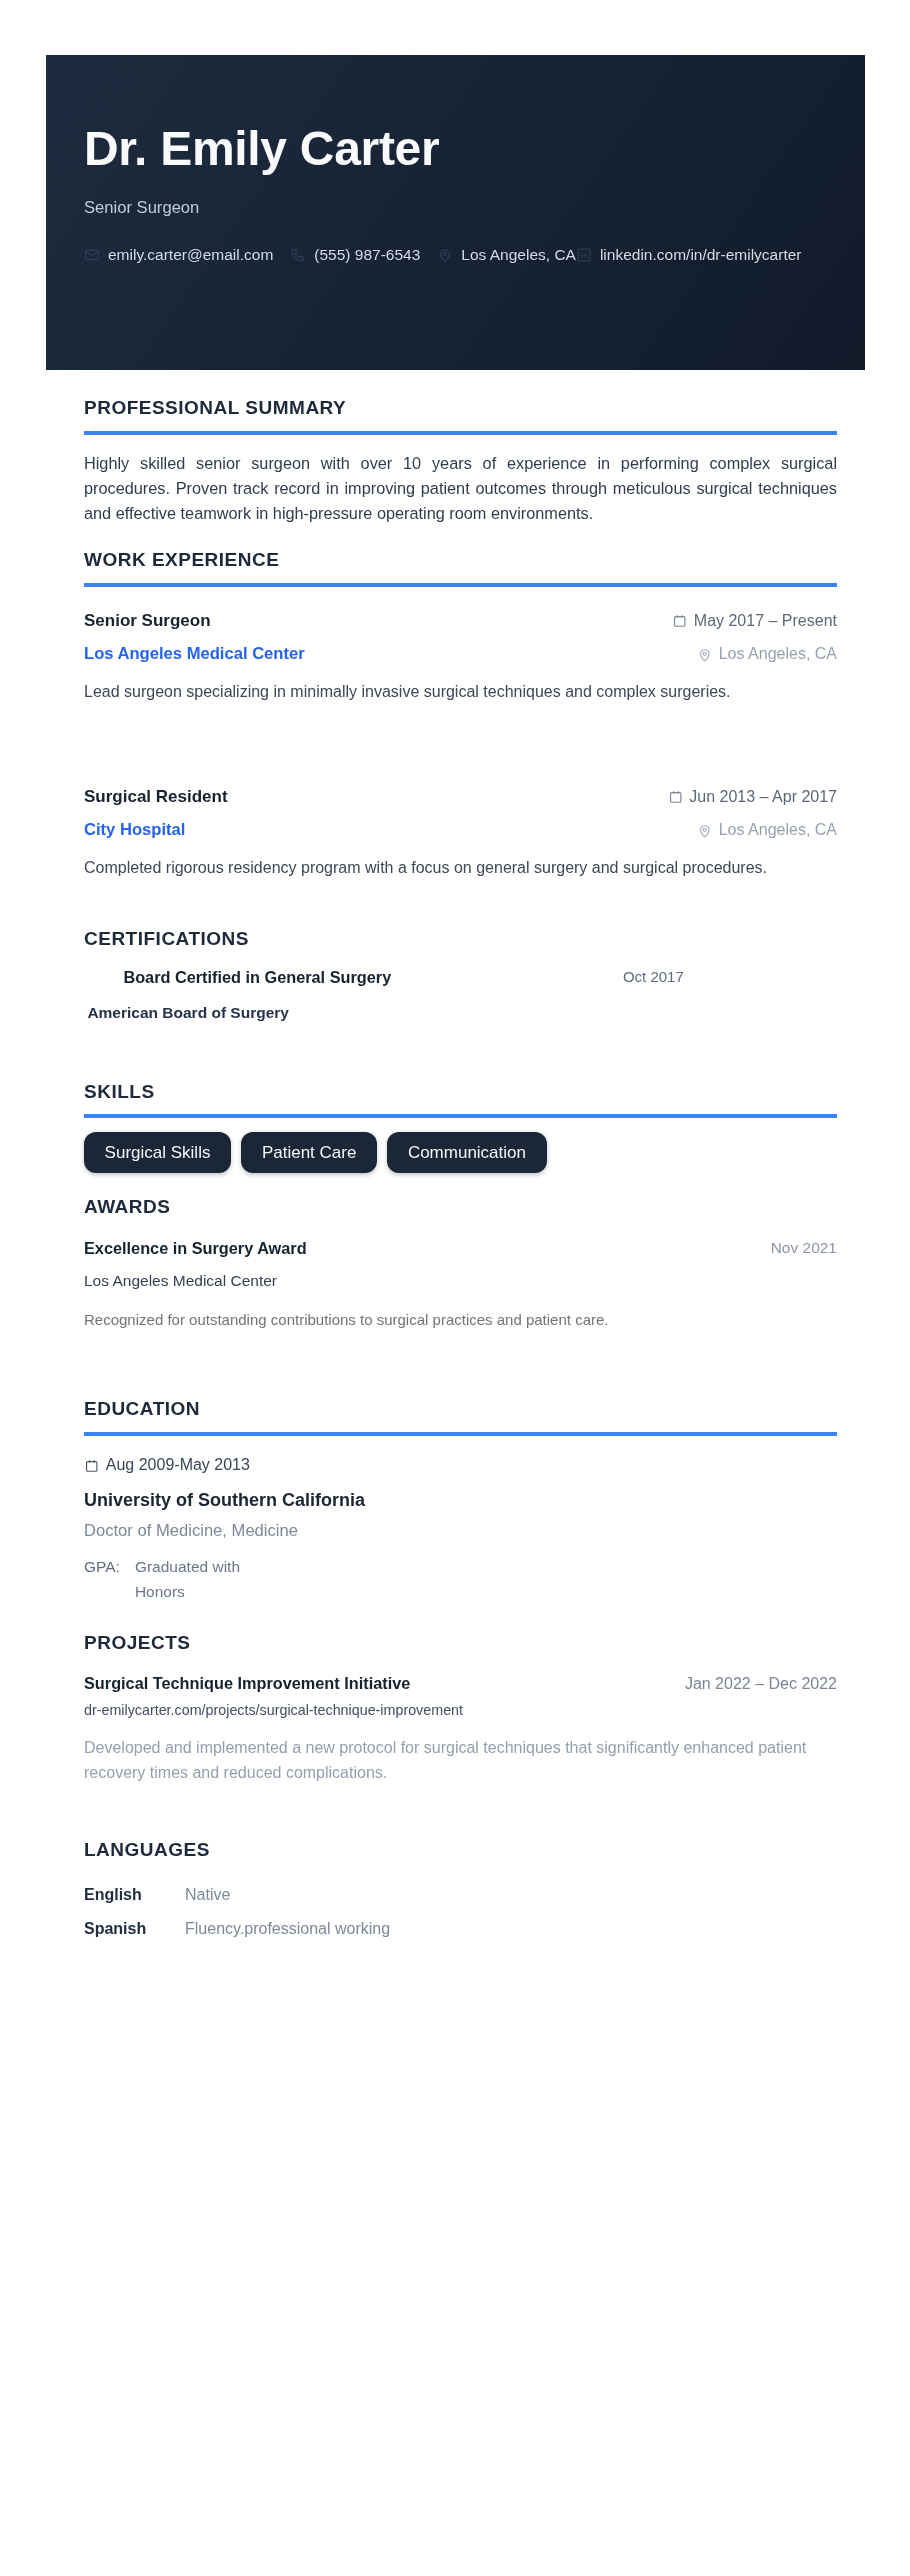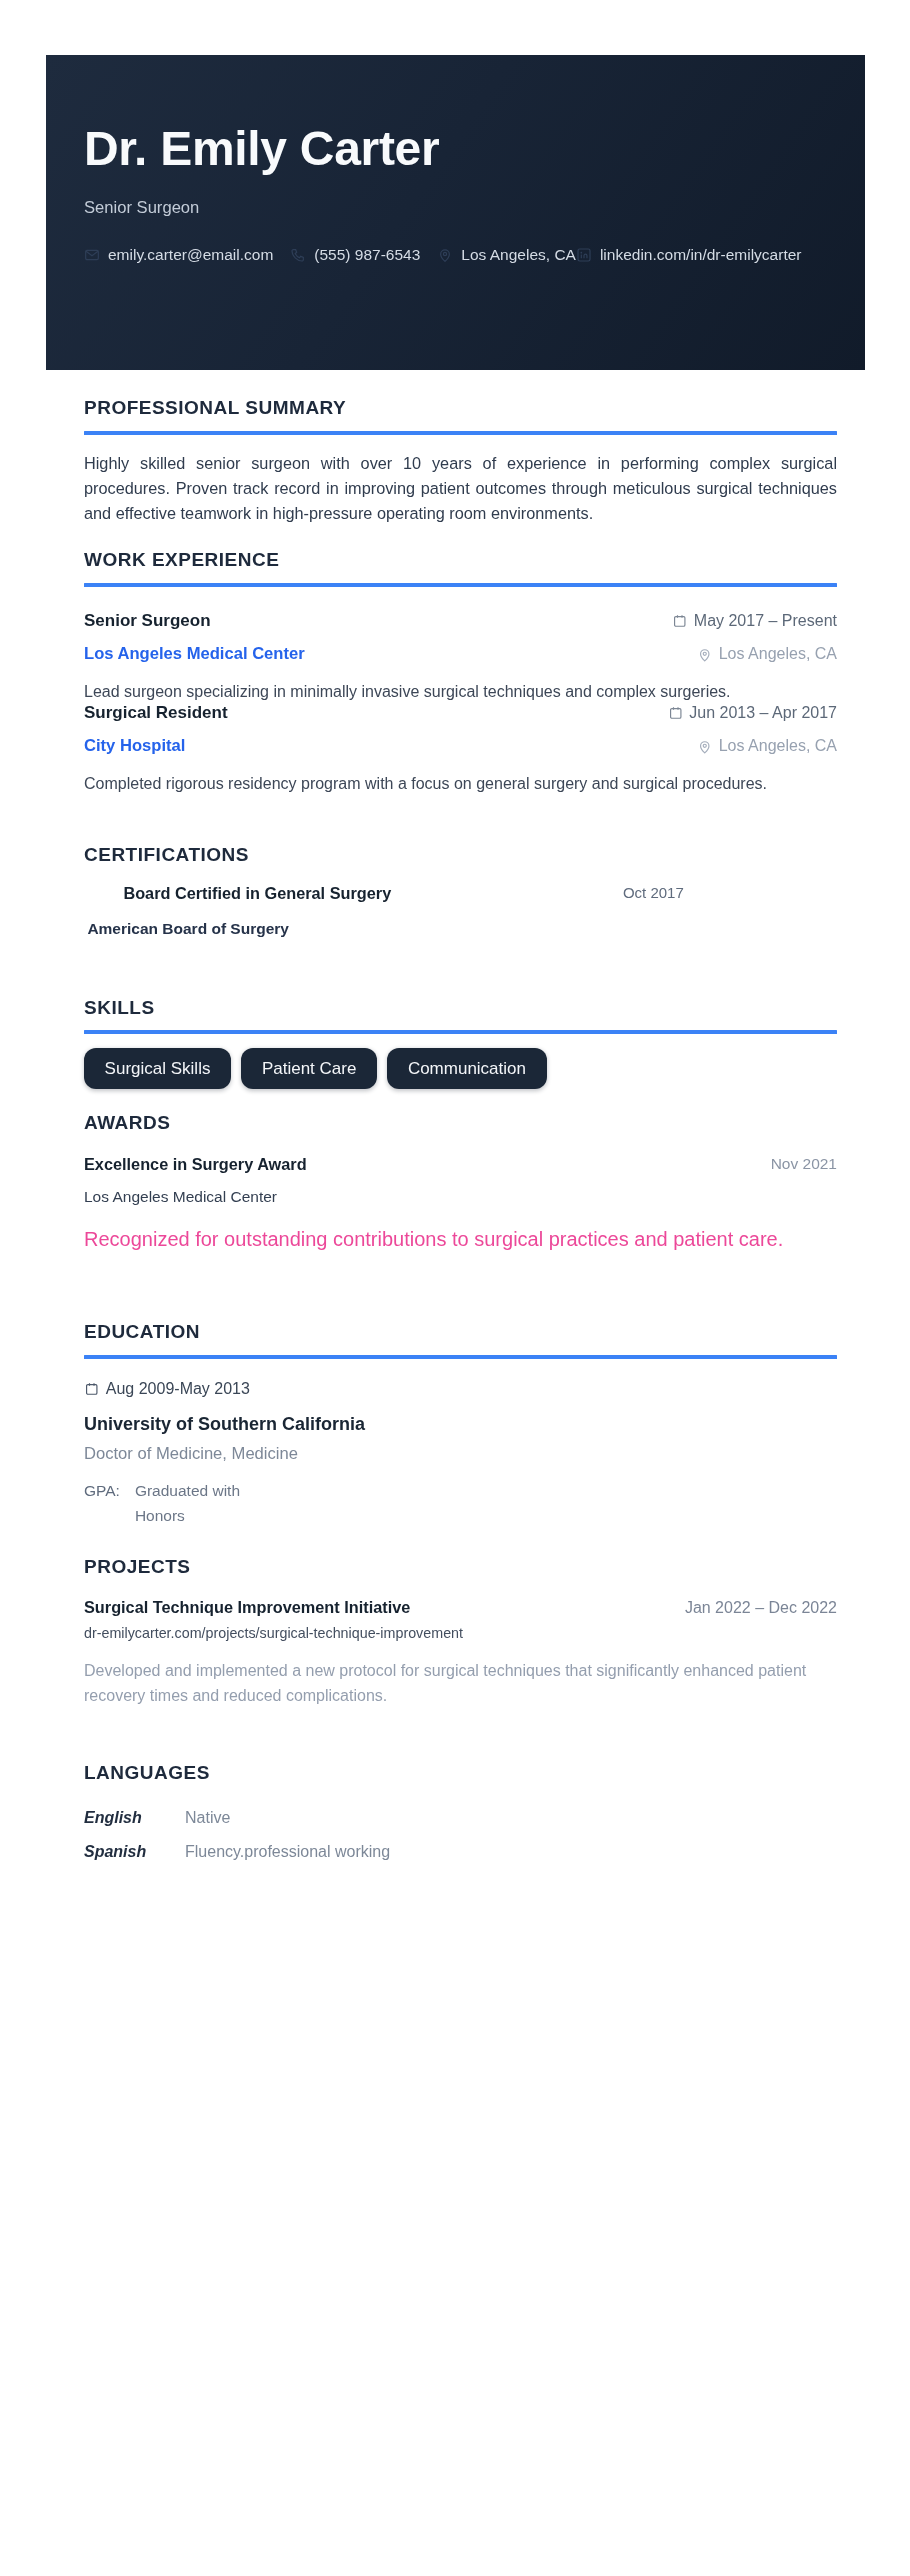--- a/index.html
+++ b/index.html
@@ -46,21 +46,21 @@
   }
 
   
   .row-split{display:flex;justify-content:space-between;align-items:flex-start;}
   .with-ico{display:inline-flex;align-items:center;column-gap:6.3px;}
   .with-ico .ico{width:15.5px;height:15.5px;}
 
   
   .sec-work{padding-top:23.5px;}
   .work-entry1{margin-top:25px;}
-  .work-entry2{}
+  .work-entry2{margin-top:84px;}
   .job-title{color:#16222f;font-size:17px;font-weight:700;line-height:1.1;}
   .job-company{margin-top:15px;color:var(--link);font-size:16.6px;font-weight:700;line-height:1.1;cursor:pointer;}
   .job-date{color:#5c6878;font-size:16px;line-height:1.15;}
   .job-date .ico{color:#7c8694;}
   .job-loc{margin-top:15px;color:#97a1b0;font-size:16px;line-height:1.15;}
   .job-loc .ico{color:#a4adbb;}
   .job-desc{margin-top:15px;color:#3d4757;font-size:16px;line-height:25px;}
 
   
   .sec-certs{padding-top:49px;}
@@ -79,21 +79,21 @@
     font-size:17px;border-radius:12px;box-shadow:0 1.7px 4px rgba(10,18,30,0.25);
     white-space:nowrap;
   }
 
   
   .sec-awards{padding-top:24px;}
   .award-item{margin-top:22.4px;}
   .award-title{color:#16222f;font-size:16.3px;font-weight:700;line-height:1.15;}
   .award-date{color:#8b95a5;font-size:15.5px;line-height:1.2;}
   .award-org{margin-top:15px;color:#333f51;font-size:15.5px;line-height:1.2;}
-  .award-desc{margin-top:18.4px;color:#ec4899;font-size:20px;line-height:1.45;}
+  .award-desc{margin-top:18.4px;color:#737373;font-size:15px;line-height:1.45;}
 
   
   .sec-education{padding-top:68px;}
   .edu-entry{margin-top:20.6px;}
   .edu-date{color:#3a4656;font-size:16px;line-height:1.15;}
   .edu-date .ico{color:#4c586a;}
   .edu-school{margin-top:15px;color:#1a2634;font-size:18px;font-weight:700;line-height:1.15;}
   .edu-degree{margin-top:9.7px;color:#7d8898;font-size:16.6px;line-height:1.25;}
   .edu-gpa{margin-top:13px;display:flex;column-gap:15px;color:#5f6b7d;font-size:15.5px;line-height:25px;}
   .edu-gpa .gpa-value{display:inline-block;width:120px;color:#6b7687;}
@@ -103,21 +103,21 @@
   .project-item{margin-top:22px;}
   .project-title{color:#16222f;font-size:16.3px;font-weight:700;line-height:1.15;}
   .project-date{color:#7b8596;font-size:16px;line-height:1.2;}
   .project-url{margin-top:8px;color:#434e5f;font-size:14.3px;line-height:1.2;cursor:pointer;}
   .project-desc{margin-top:16px;color:#949eae;font-size:16px;line-height:25px;}
 
   
   .sec-languages{padding-top:55px;padding-bottom:34px;}
   .lang-rows{margin-top:26px;display:flex;flex-direction:column;row-gap:15px;}
   .lang-row{display:flex;align-items:baseline;}
-  .lang-name{width:101px;color:#222e40;font-size:16px;font-weight:700;line-height:1.2;font-style:italic;}
+  .lang-name{width:101px;color:#222e40;font-size:16px;font-weight:700;line-height:1.2;}
   .lang-level{color:#7d8898;font-size:16px;line-height:1.2;}
 </style>
 </head>
 <body>
 
 <div class="page">
 
   <header class="hero">
     <div class="name">Dr. Emily Carter</div>
     <div class="role">Senior Surgeon</div>

